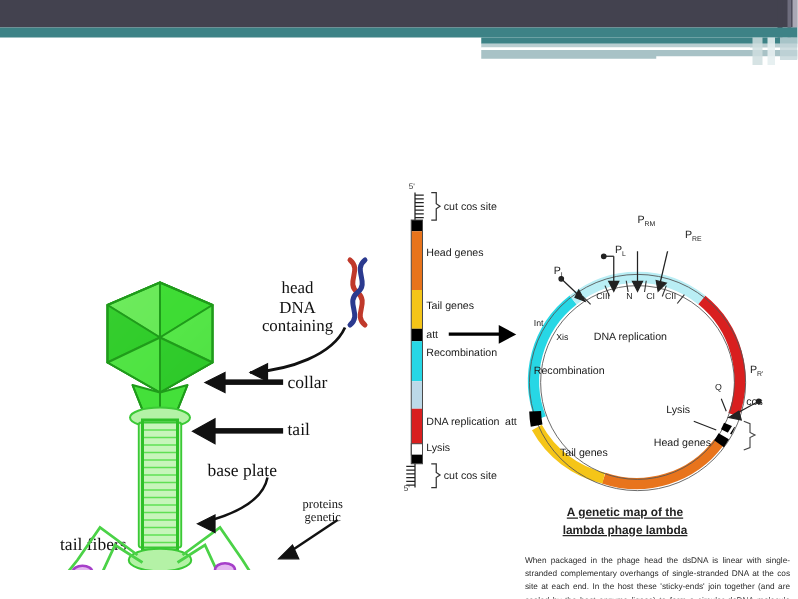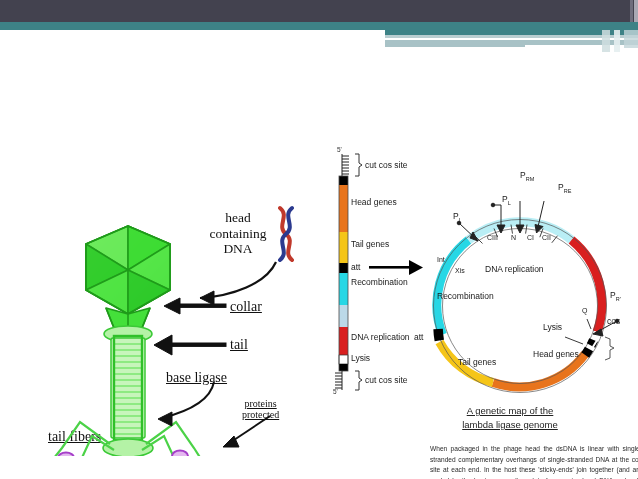--- a/index.html
+++ b/index.html
@@ -11,40 +11,40 @@
   .hbar{position:absolute;}
 
   
   #canvas{position:absolute;left:0;top:56px;width:638px;height:423px;}
 
   
   #phage{position:absolute;left:18px;top:130px;width:300px;height:270px;}
   #phage-title{position:absolute;left:26px;top:0px;
       font-family:"Liberation Serif",serif;font-size:34px;color:#8b24c4;
       letter-spacing:.5px;white-space:nowrap;}
-  #head-label{position:absolute;left:170px;top:24px;width:100px;
+  #head-label{position:absolute;left:170px;top:36px;width:100px;
       font-family:"Liberation Serif",serif;font-size:13.5px;color:#111;
       text-align:center;line-height:1.15;}
-  .lbl-serif{font-family:"Liberation Serif",serif;color:#111;text-decoration:underline;}
+  .lbl-serif{font-family:"Liberation Serif",serif;color:#111;}
   #collar-label{position:absolute;left:212px;top:113px;font-size:14px;}
   #tail-label{position:absolute;left:212px;top:151px;font-size:14px;text-align:center;}
   #baseplate-label{position:absolute;left:148px;top:184px;font-size:14px;}
   #binding-label{position:absolute;left:224px;top:212px;font-size:10px;
       text-align:center;line-height:1.1;}
   #tailfibers-label{position:absolute;left:30px;top:243px;font-size:14px;}
 
   
-  #genome{position:absolute;left:325px;top:90px;width:310px;height:330px;}
+  #genome{position:absolute;left:315px;top:90px;width:310px;height:330px;}
   .linlbl{position:absolute;font-size:8.5px;color:#1a1a1a;white-space:nowrap;}
   .circlbl{position:absolute;font-size:8.5px;color:#1a1a1a;white-space:nowrap;}
   .tiny{font-size:7px;}
   .prime{position:absolute;font-size:6.5px;color:#333;}
 
   #map-caption{position:absolute;left:110px;top:258px;width:150px;
-      text-align:center;font-size:9.5px;color:#222;line-height:1.45;}
+      text-align:center;font-size:9.5px;color:#222;line-height:1.45;font-weight:bold;}
   #map-caption span{text-decoration:underline;}
 
   #blurb{position:absolute;left:105px;top:298px;width:212px;
       font-size:6.6px;color:#2a2a2a;line-height:1.62;text-align:justify;}
 </style>
 </head>
 <body>
 
 <div id="header">
   <div class="hbar" style="left:0;top:0;width:638px;height:22px;background:#43424f;"></div>
@@ -64,30 +64,30 @@
   <div class="hbar" style="left:624px;top:30px;width:14px;height:18px;background:#c2d5d8;opacity:.8;"></div>
 </div>
 
 <div id="canvas">
 
   <div id="phage">
 
 
     <div id="head-label">
       <div>head</div>
+      <div>DNA</div>
       <div>containing</div>
-      <div>DNA</div>
     </div>
 
     <div class="lbl-serif" id="collar-label">collar</div>
     <div class="lbl-serif" id="tail-label">tail</div>
-    <div class="lbl-serif" id="baseplate-label">base ligase</div>
+    <div class="lbl-serif" id="baseplate-label">base plate</div>
     <div class="lbl-serif" id="binding-label">
       <div>proteins</div>
-      <div>protected</div>
+      <div>genetic</div>
     </div>
     <div class="lbl-serif" id="tailfibers-label">tail fibers</div>
 
     <svg width="300" height="270" viewBox="0 0 300 270" style="position:absolute;left:0;top:0;">
       <defs>
         <linearGradient id="capG" x1="0" y1="0" x2="1" y2="1">
           <stop offset="0%" stop-color="#7cf06a"></stop>
           <stop offset="55%" stop-color="#44e03a"></stop>
           <stop offset="100%" stop-color="#22c41f"></stop>
         </linearGradient>
@@ -333,19 +333,19 @@
     </div>
     <div class="circlbl" style="left:233px;top:36px;">
       <span>P</span><sub style="font-size:5.5px;">RE</sub>
     </div>
     <div class="circlbl" style="left:285px;top:144px;">
       <span>P</span><sub style="font-size:5.5px;">R'</sub>
     </div>
 
     <div id="map-caption">
       <span>A genetic map of the</span><br>
-      <span>lambda ligase genome</span>
+      <span>lambda phage lambda</span>
     </div>
 
     <div id="blurb">When packaged in the phage head the dsDNA is linear with single-stranded complementary overhangs of single-stranded DNA at the cos site at each end. In the host these 'sticky-ends' join together (and are sealed by the host enzyme ligase) to form a circular dsDNA molecule protected from degradation by host exonucleases. The host enzyme DNA gyrase also supercoils the cdsDNA.</div>
   </div>
 
 </div>
 
 </body></html>

